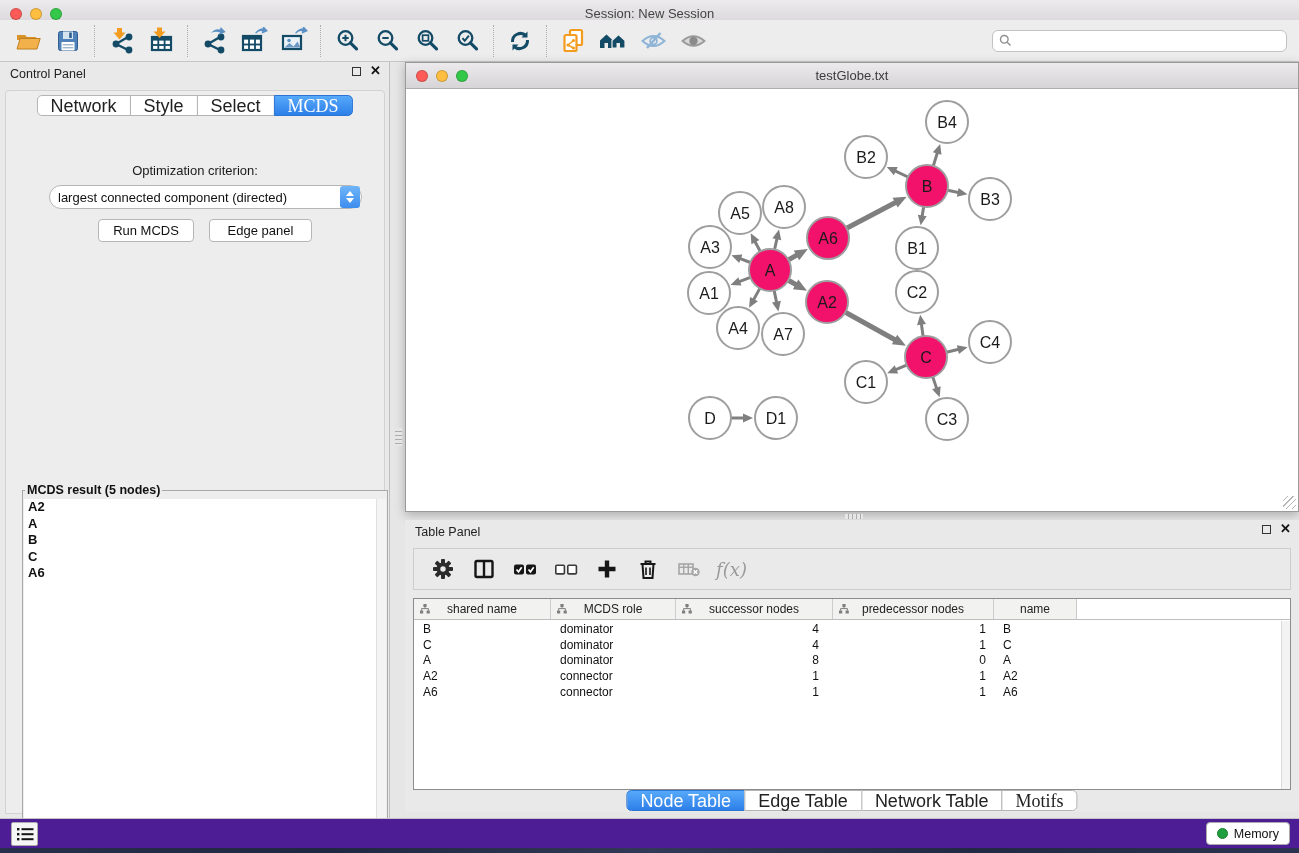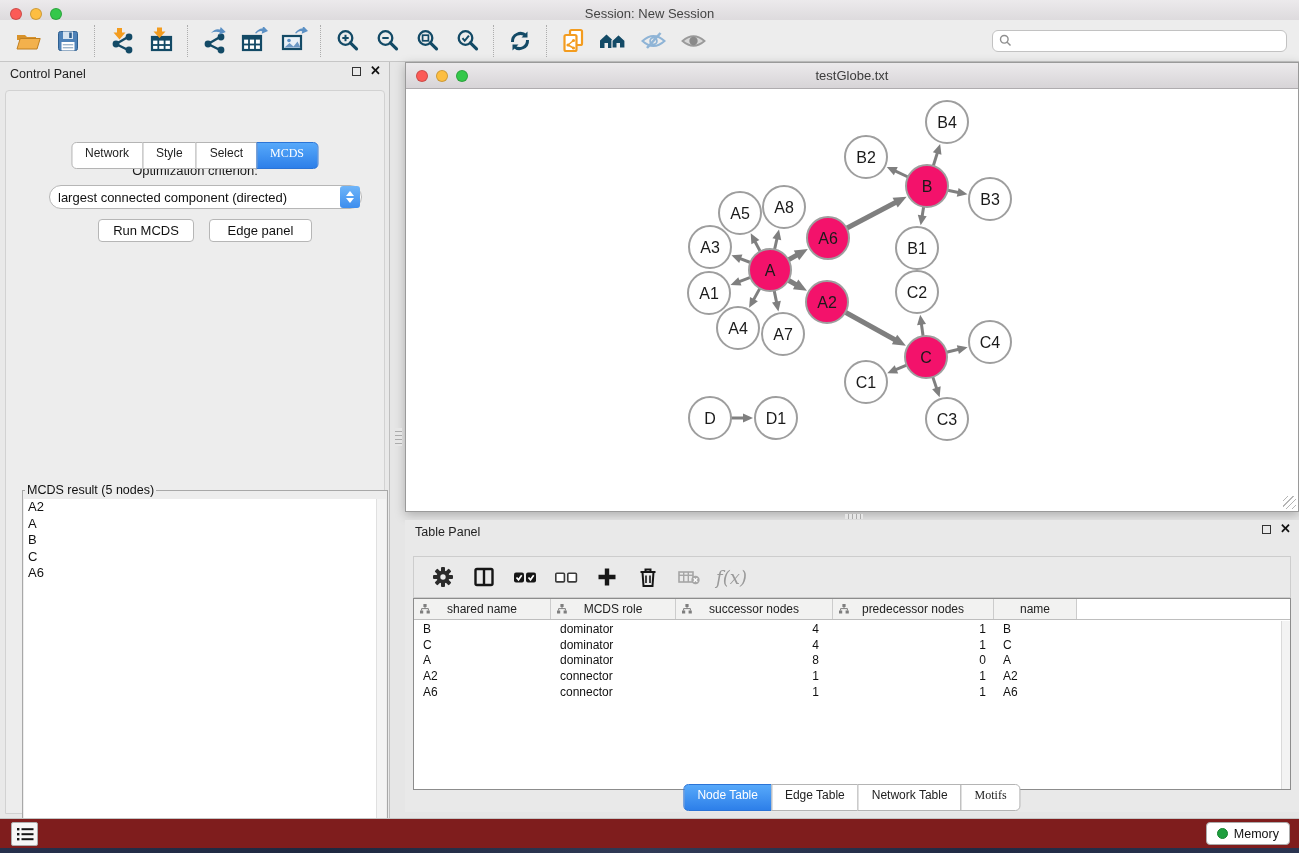--- a/index.html
+++ b/index.html
@@ -32,22 +32,22 @@
   .float-box { width:9px; height:9px; border:1.5px solid #333; display:inline-block; }
   .close-x { font-size:13px; font-weight:bold; color:#111; line-height:10px; }
 
   
   .control-panel { position:absolute; left:0; top:62px; width:390px; height:756px; background:#E9E9E9;
     border-right:1px solid #BFBFBF; }
   .cp-content { position:absolute; left:5px; top:28px; width:380px; height:724px; background:#EDEDED;
     border:1px solid #D2D2D2; border-radius:4px 4px 0 0; }
   .seg { display:flex; position:absolute; }
   .cp-tabs { top:33px; left:50%; transform:translateX(-50%); z-index:3; }
-  .seg-tab { background:#FFF; border:1px solid #B4B4B4; margin-left:-1px; padding:2px 13px; font-size:12px;
-    color:#222; height:27px; line-height:16px; cursor:default; white-space:nowrap;margin-top:47px; }
+  .seg-tab { background:#FFF; border:1px solid #B4B4B4; margin-left:-1px; padding:2px 13px; font-size:18px;
+    color:#222; height:21px; line-height:16px; cursor:default; white-space:nowrap; }
   .seg-tab:first-child { border-radius:5px 0 0 5px; margin-left:0; }
   .seg-tab:last-child { border-radius:0 5px 5px 0;font-family:Liberation Serif, serif; }
   .seg-tab.active { background:linear-gradient(#57A9FA,#2D7FE9); border-color:#2B74D6; color:#FFF; }
   .opt-label { position:absolute; top:72px; width:100%; text-align:center; font-size:13px; color:#1A1A1A; }
   .cp-select { position:absolute; left:43px; top:94px; width:313px; height:24px; background:#FFF;
     border:1px solid #B6B6B6; border-radius:12px; display:flex; align-items:center; }
   .cp-select .sel-text { flex:1; font-size:13px; color:#111; padding-left:8px; white-space:nowrap; overflow:hidden; }
   .stepper { width:20px; height:22px; border-radius:3px; background:linear-gradient(#6FB5F9,#3D8DEE);
     margin-right:1px; display:flex; flex-direction:column; align-items:center; justify-content:center; gap:2px; }
   .stepper i { width:0; height:0; border-left:4px solid transparent; border-right:4px solid transparent; display:block; }
@@ -73,40 +73,40 @@
     background:repeating-linear-gradient(135deg, transparent 0 3px, #B5B5B5 3px 4px); }
 
   
   .v-grip { position:absolute; left:395px; top:428px; width:7px; height:18px;
     background:repeating-linear-gradient(#E6E6E6 0 3px, #ABABAB 3px 4px); }
   .h-grip { position:absolute; left:845px; top:514px; width:18px; height:5px;
     background:repeating-linear-gradient(90deg,#E6E6E6 0 3px, #ABABAB 3px 4px); }
 
   
   .table-panel { position:absolute; left:405px; top:520px; width:894px; height:292px; background:#E9E9E9; }
-  .tp-toolbar { position:absolute; left:8px; top:36px; width:878px; height:42px; background:#EAEAEA;
+  .tp-toolbar { position:absolute; left:8px; top:28px; width:878px; height:42px; background:#EAEAEA;
     border:1px solid #CDCDCD; display:flex; align-items:center; padding:0 10px; gap:4px; }
   .tp-btn { width:37px; height:34px; display:flex; align-items:center; justify-content:center; cursor:default; }
   .fx { font-family:"DejaVu Serif", serif; font-style:italic; font-size:18px; color:#9A9A9A; padding-left:4px; }
   .tp-table { position:absolute; left:8px; top:78px; width:878px; height:192px; background:#FFF;
     border:1px solid #8C8C8C; overflow:hidden; }
   .tp-header { display:flex; height:21px; border-bottom:1px solid #BEBEBE; }
   .th { position:relative; background:#F2F2F1; border-right:1px solid #CCC; font-size:12px; color:#222;
     display:flex; align-items:center; justify-content:center; }
   .th .col-icon { position:absolute; left:6px; top:5px; }
   .tp-rows { position:absolute; left:0; top:22px; right:9px; bottom:0; }
   .tr { display:flex; height:15.7px; align-items:center; }
   .td { font-size:12px; color:#111; white-space:nowrap; overflow:hidden; }
   .td.l { text-align:left; padding-left:9px; } .td.r { text-align:right; padding-right:14px; }
   .td.r2 { text-align:right; padding-right:8px; }
   .tp-scroll { position:absolute; right:0; top:22px; width:9px; bottom:0; background:#F3F3F3; border-left:1px solid #DADADA; }
   .tp-tabs { bottom:1px; left:50%; transform:translateX(-50%); position:absolute; display:flex; }
 
   
-  .statusbar { position:absolute; left:0; top:818px; width:1299px; height:30px; background:#7f1d1d;
+  .statusbar { position:absolute; left:0; top:818px; width:1299px; height:30px; background:#4c1d95;
     border-top:1px solid #C4C4C4; }
   .list-btn { position:absolute; left:11px; top:3px; width:27px; height:24px; background:#F6F6F6;
     border:1px solid #ADADAD; border-radius:2px; display:flex; align-items:center; justify-content:center; }
   .memory-btn { position:absolute; right:9px; top:3px; height:23px; background:#FFF; border:1px solid #ABABAB;
     border-radius:4px; display:flex; align-items:center; padding:0 10px; gap:6px; font-size:12.5px; color:#111; }
   .memory-dot { width:11px; height:11px; border-radius:50%; background:#1E9E3E; border:1px solid #15832F; }
   .desktop-strip { position:absolute; left:0; top:848px; width:1299px; height:5px;
     background:linear-gradient(90deg,#26304C,#1E2840 25%,#303A56 50%,#202A44 75%,#2A3450); }
 </style>
 </head>
@@ -287,21 +287,21 @@
       <div class="opt-label">Optimization criterion:</div>
       <div class="cp-select">
         <span class="sel-text">largest connected component (directed)</span>
         <span class="stepper">
             <i class="up"></i>
             <i class="down"></i>
           </span>
       </div>
       <button class="cp-btn btn-run">Run MCDS</button>
       <button class="cp-btn btn-close">Edge panel</button>
-      <fieldset class="mcds-fieldset" style="background:#EDEDED;">
+      <fieldset class="mcds-fieldset" style="background:#EDEDED;font-weight:bold;">
         <legend>MCDS result (5 nodes)</legend>
         <div style="position:relative; width:100%; height:100%;">
           <div class="mcds-list">
               <div class="mcds-item">A2</div>
               <div class="mcds-item">A</div>
               <div class="mcds-item">B</div>
               <div class="mcds-item">C</div>
               <div class="mcds-item">A6</div>
             </div>
           <div class="mcds-scroll"></div>

